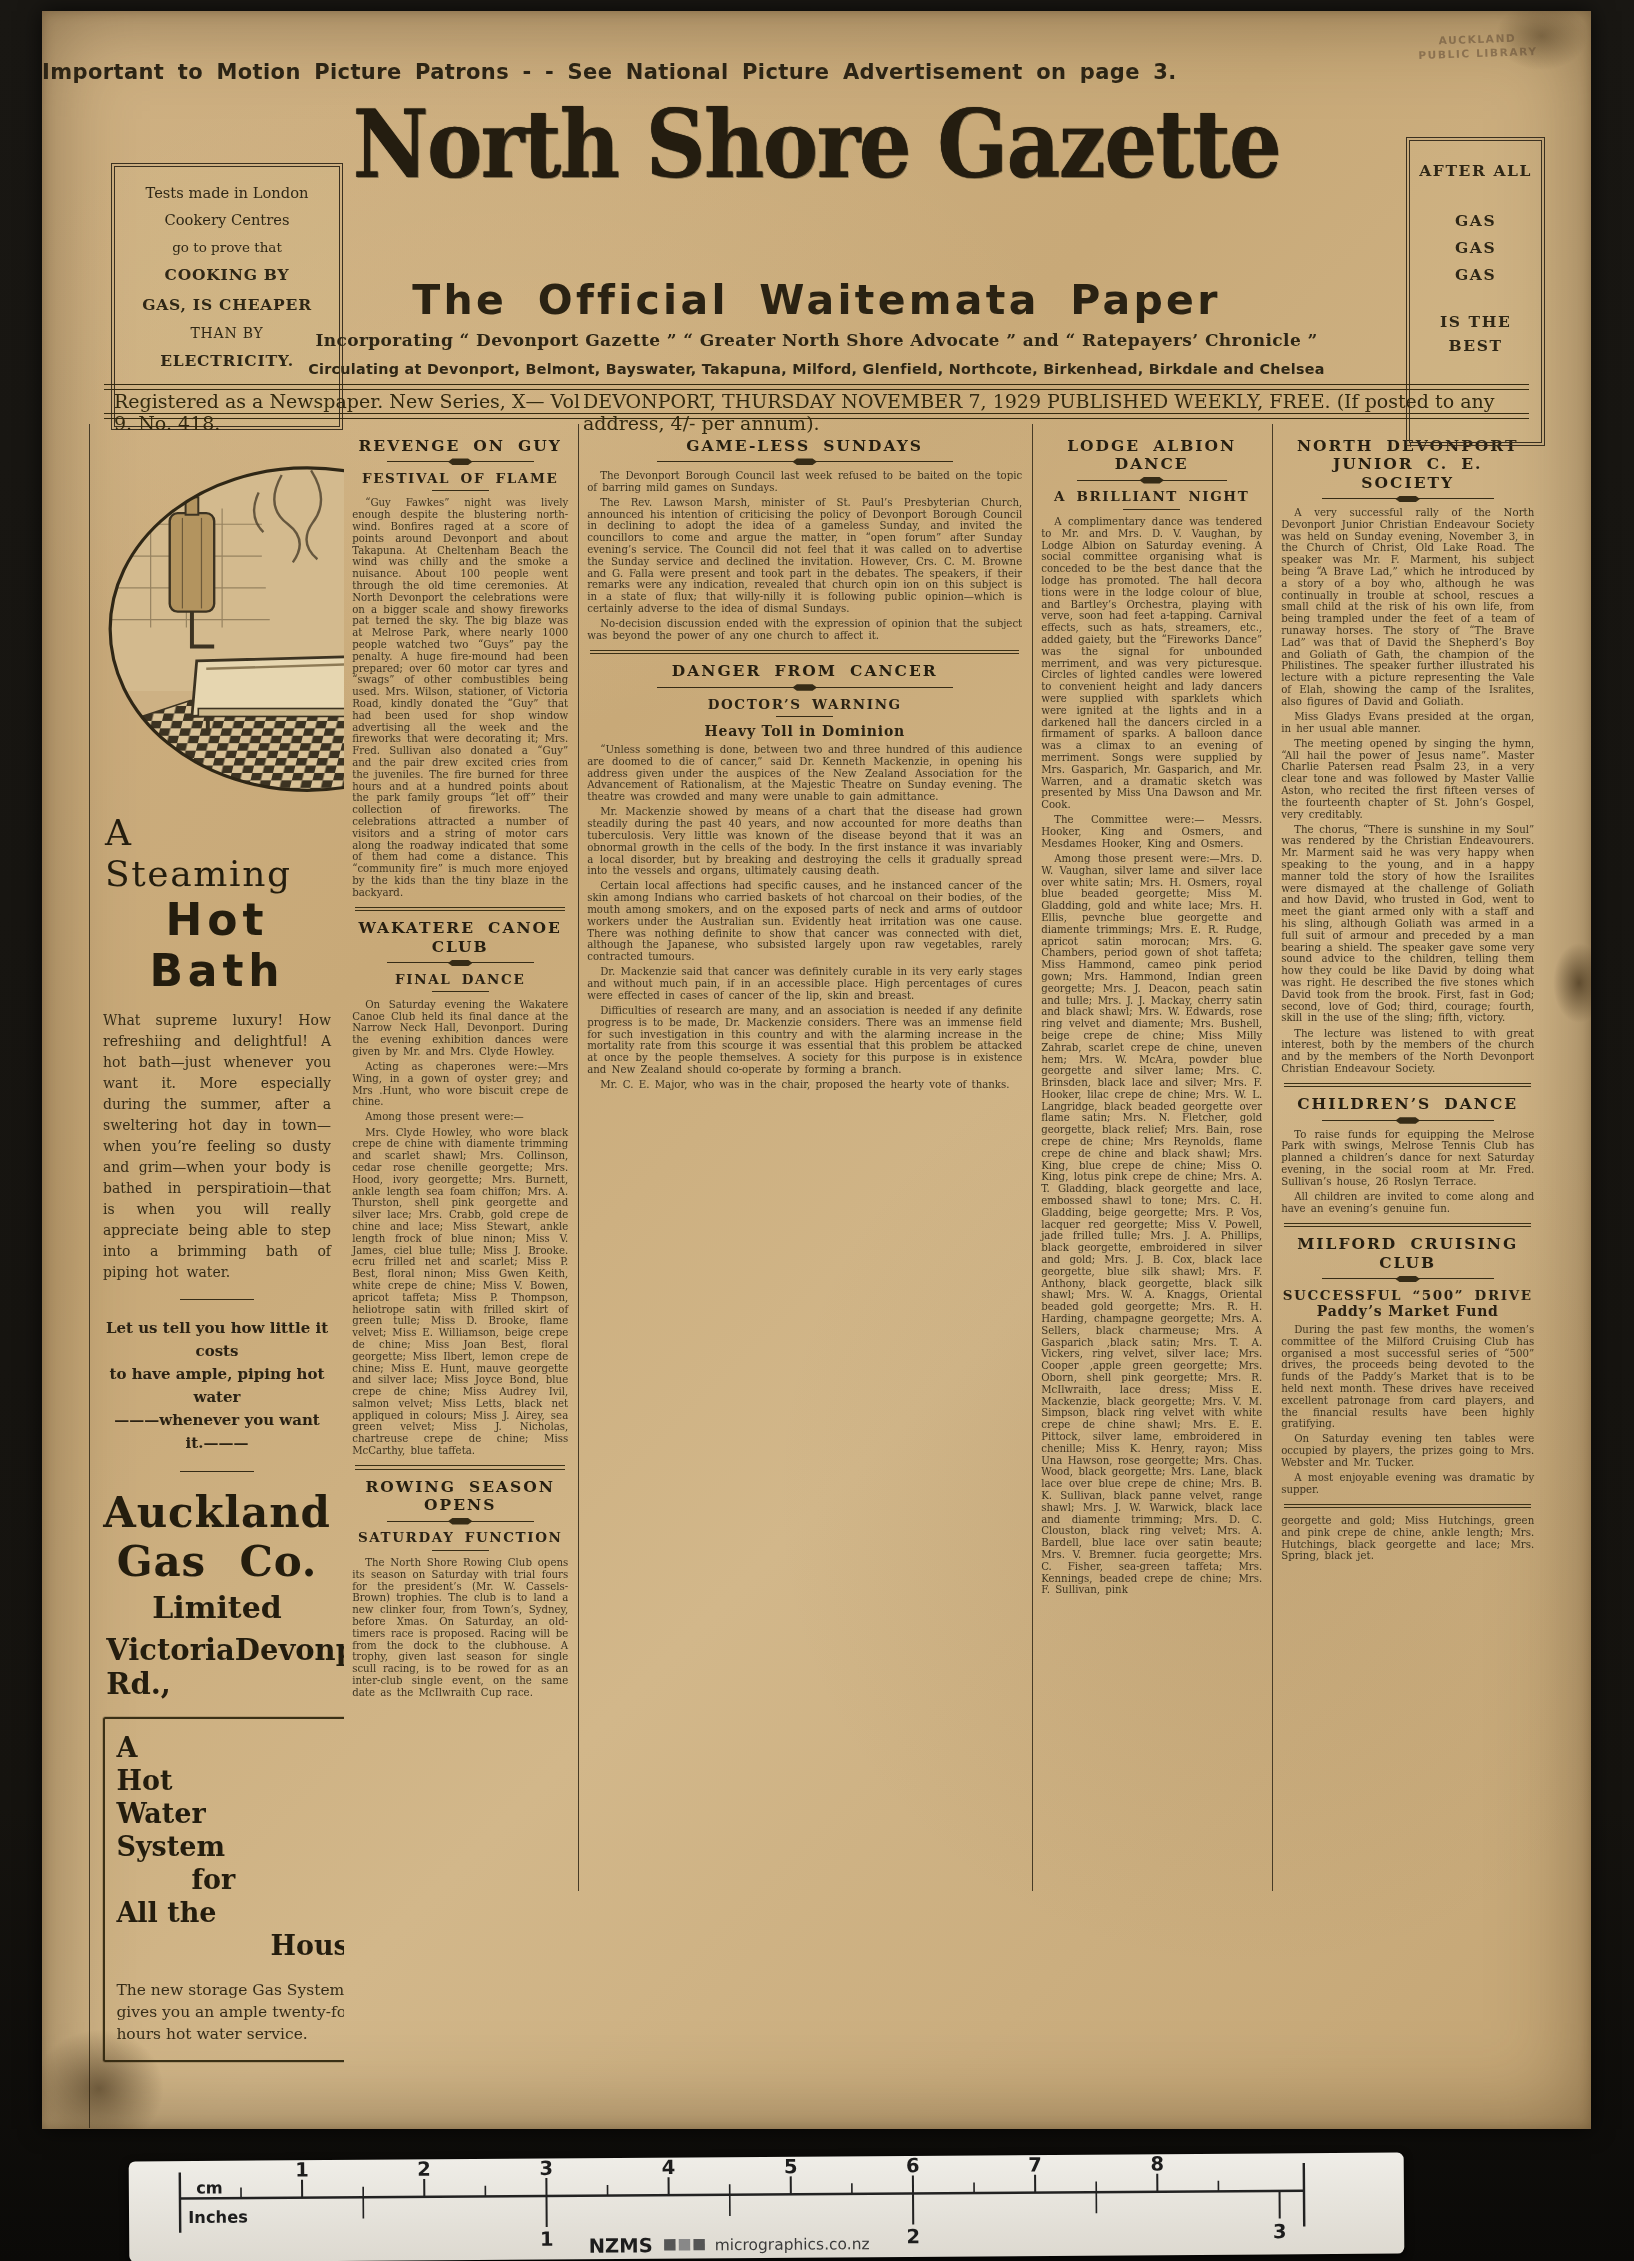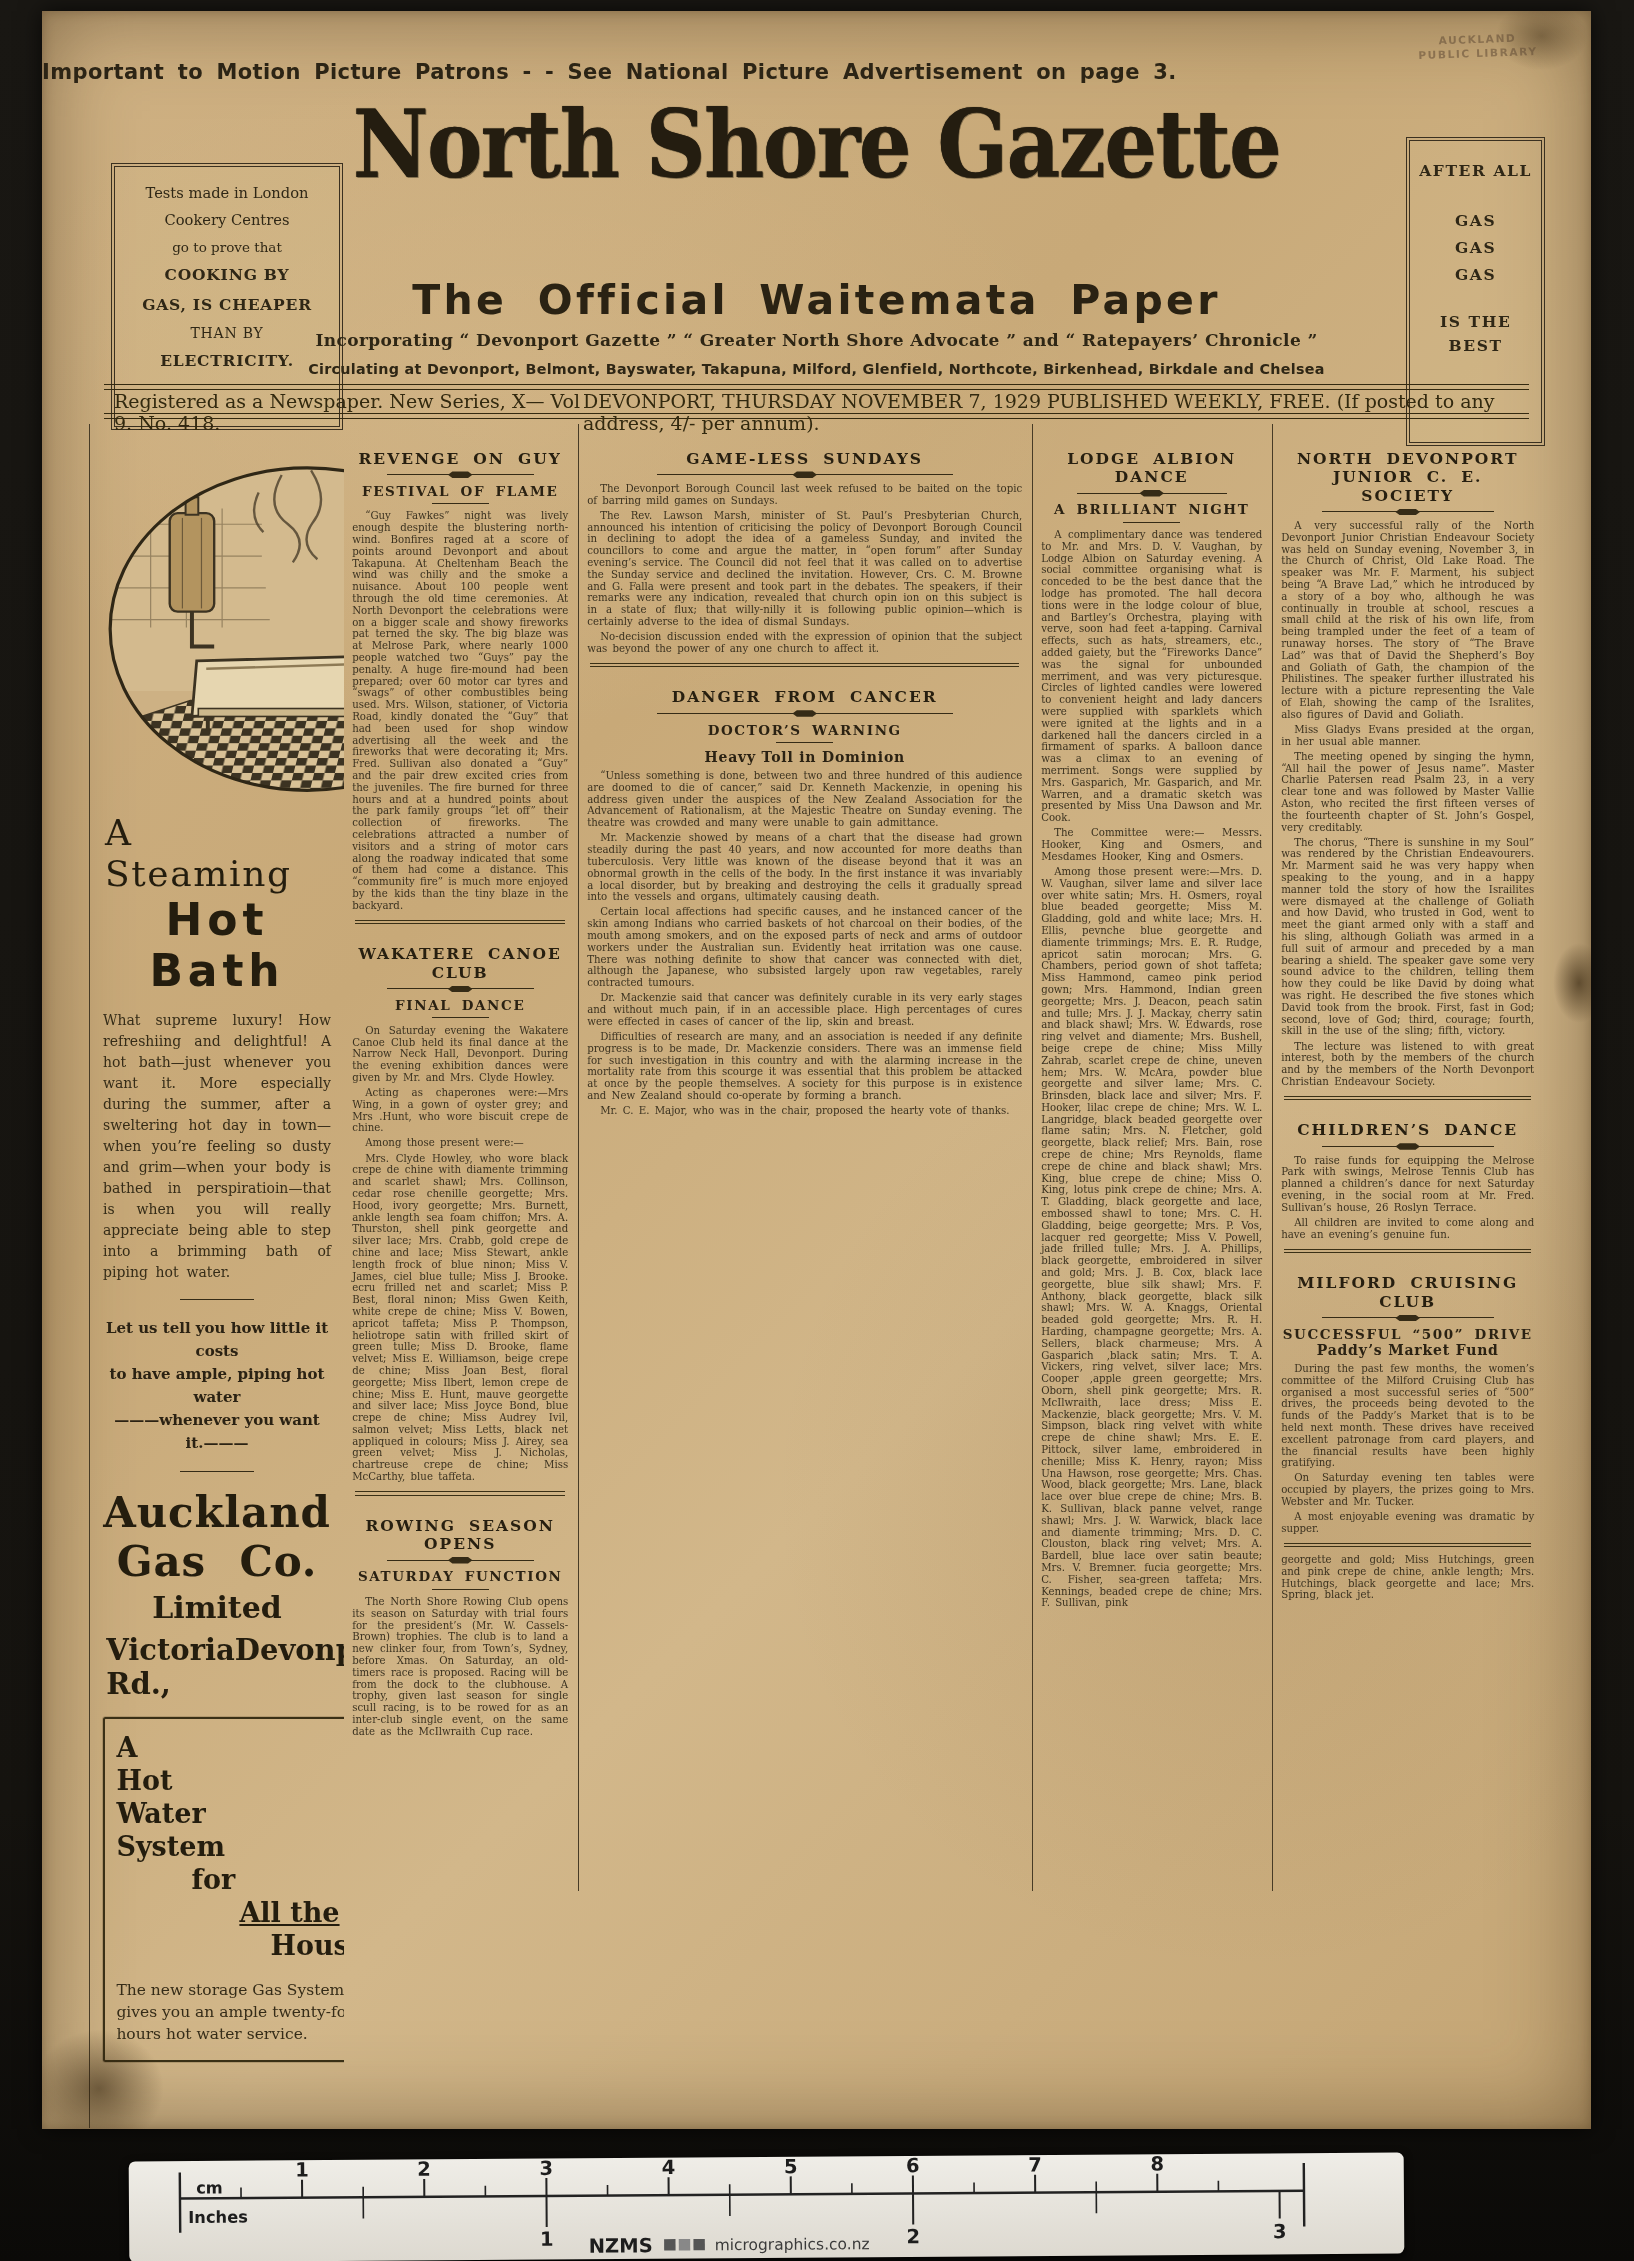--- a/index.html
+++ b/index.html
@@ -43,21 +43,21 @@
 
   
   .bodygrid{display:grid;margin:3.3px 47px 0;grid-template-columns:255px 234px 454px 240px 1fr;grid-template-rows:1467px 237px;}
   .col{padding:4.9px 9.8px 0 8.2px;overflow:hidden;}
   .col.b,.col.c,.col.d,.col.e{border-left:1.2px solid #473b26;}
   .col.c{grid-row:1 / span 2;padding:0 13px;}
   .adrow{padding-top:11.4px;}
   .adrow.left{grid-column:1 / span 2;}
   .adrow.right{grid-column:4 / span 2;border-left:0;}
 
-  .art-head{font-weight:bold;font-size:15.5px;line-height:1.2;text-align:center;letter-spacing:2px;word-spacing:5.7px;color:#271f10;margin-top:21px;}
+  .art-head{font-weight:bold;font-size:15.5px;line-height:1.2;text-align:center;letter-spacing:2px;word-spacing:5.7px;color:#271f10;margin-top:8px;}
   .divider{display:flex;align-items:center;margin:3.3px 16% 4.9px;}
   .divider:before,.divider:after{content:"";flex:1;border-top:1.6px solid #352b16;}
   .divider .dm{width:24.5px;height:6.5px;background:#352b16;clip-path:polygon(0 50%,18% 0,82% 0,100% 50%,82% 100%,18% 100%);margin:0 -2.5px;}
   .art-sub{font-weight:bold;font-size:13.5px;text-align:center;letter-spacing:1.6px;word-spacing:4.1px;color:#2b2213;}
   .sub-rule{width:57px;border-top:1.6px solid #352b16;margin:4.1px auto 6.5px;}
   .art-sub2{font-weight:bold;font-size:14px;text-align:center;letter-spacing:0.8px;margin-bottom:4.9px;color:#2b2213;}
   .art-sep{margin:8.2px 3.3px 6.5px;height:2.5px;border-top:1.6px solid #3a3016;border-bottom:1.6px solid #3a3016;}
   p.bt{font-size:10.2px;line-height:11.8px;text-align:justify;text-indent:13px;margin:0 0 3.3px;word-spacing:2px;color:#3b3220;}
   p.bt.noind{text-indent:0;}
 
@@ -69,21 +69,21 @@
   .gas-body{font-size:14px;line-height:21px;text-align:justify;word-spacing:3.3px;color:#352c18;}
   .mini-rule{width:74px;border-top:1.6px solid #352b16;margin:16.3px auto;}
   .gas-tag{font-weight:bold;font-size:15px;line-height:23px;text-align:center;color:#2b2213;}
   .gas-co{font-weight:bold;font-size:42px;text-align:center;letter-spacing:0.8px;word-spacing:18px;color:#241d0e;margin-top:13px;}
   .gas-ltd{font-weight:bold;font-size:30px;text-align:center;color:#241d0e;margin-top:3.3px;}
   .gas-addr{display:flex;justify-content:space-between;font-weight:bold;font-size:29px;color:#241d0e;margin:8.2px 3.3px 16.3px;}
   .gas-lower{display:flex;}
   .sysbox{flex:0 0 245px;border:2px solid #3a3016;border-radius:2.5px;padding:13px 11.4px 14.7px;box-shadow:0 0 0 0.8px rgba(58,48,22,.25);}
   .stair{font-weight:bold;font-size:27px;line-height:1.22;color:#241d0e;}
   .stair .s4{margin-left:75px;}
-  .stair .s5{margin-left:123px;text-decoration:underline;}
+  .stair .s5{}
   .stair .s6{margin-left:154px;}
   .sys-intro{font-size:15.5px;line-height:22px;margin-top:16.3px;color:#352c18;}
 
   
   .ruler{position:absolute;left:129px;top:2157px;width:1275px;height:101px;background:linear-gradient(180deg,#efede7,#ddd9d0);border-radius:6.5px;box-shadow:0 2.5px 8.2px rgba(0,0,0,.8);transform:rotate(-.4deg);}
 </style>
 </head>
 <body>
 
 <div class="page">

